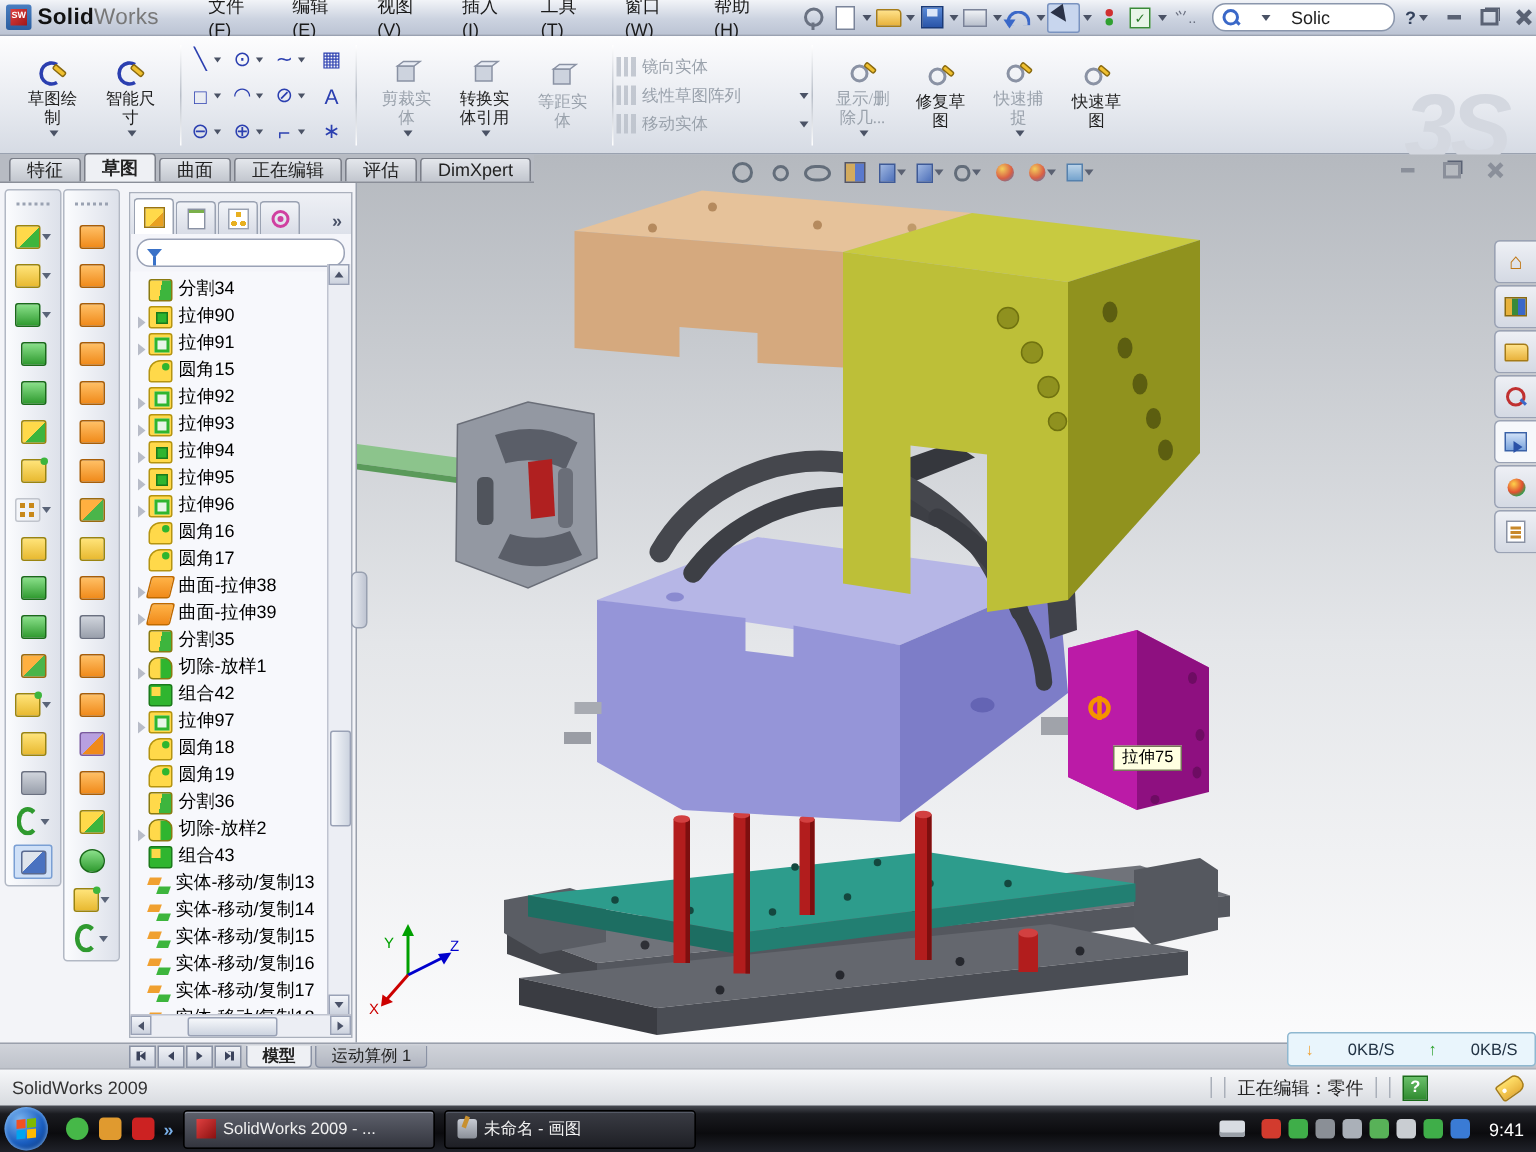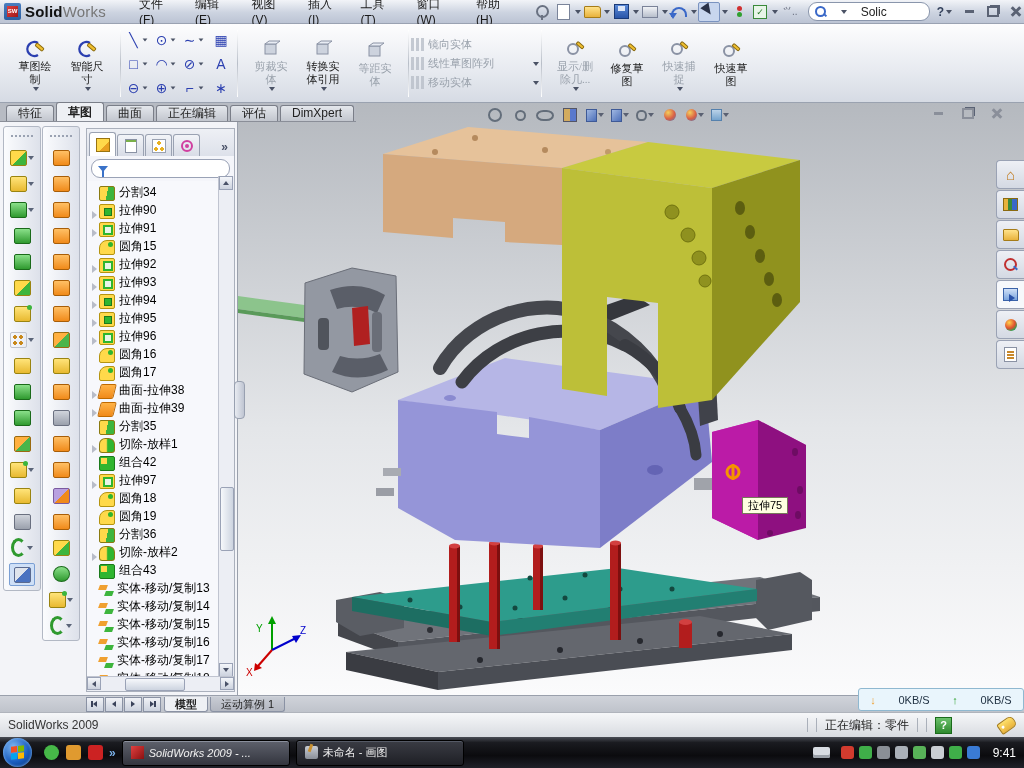--- a/index.html
+++ b/index.html
@@ -225,21 +225,21 @@
   .flag{position:absolute;left:8px;top:8px;width:13px;height:13px;transform:skewY(-6deg);
     display:grid;grid-template-columns:6px 6px;grid-template-rows:6px 6px;gap:1px;}
   .flag i{display:block;}
   .ql{display:flex;align-items:center;gap:7px;margin:0 6px;}
   .qli{width:15px;height:15px;border-radius:3px;}
   .qshape-circle{border-radius:50%;}
   .chev{color:#7ab0e8;font-weight:bold;font-size:12px;}
   .taskbtn{height:24px;min-width:150px;max-width:160px;margin-left:6px;border-radius:3px;display:flex;align-items:center;
     gap:5px;padding:0 8px;background:linear-gradient(#3a3c44,#1e1f25);border:1px solid #000;box-shadow:inset 0 1px 0 #555a66;
     color:#f0f0f0;font-size:11px;white-space:nowrap;overflow:hidden;}
-  .taskbtn.active{background:linear-gradient(#5e616c,#33353e);box-shadow:inset 0 1px 0 #8a8f9c;font-style:italic;}
+  .taskbtn.active{background:linear-gradient(#5e616c,#33353e);box-shadow:inset 0 1px 0 #8a8f9c;}
   .swmini{width:13px;height:13px;background:linear-gradient(135deg,#e04040,#8a1010);flex:none;
     color:#fff;font-size:6px;line-height:13px;text-align:center;font-weight:bold;}
   .paintmini{width:13px;height:13px;flex:none;background:linear-gradient(#c8ccd4,#8a8f98);border-radius:2px;position:relative;}
   .paintmini::after{content:"";position:absolute;left:4px;top:-2px;width:3px;height:8px;background:#c89030;transform:rotate(20deg);}
   .tray{margin-left:auto;display:flex;align-items:center;gap:5px;padding-right:8px;}
   .kbicon{width:17px;height:11px;background:#d8dce2;border-radius:2px;margin-right:6px;
     box-shadow:inset 0 -3px 0 #9aa0a8;}
   .trayi{width:13px;height:13px;border-radius:3px;}
   .clock{color:#fff;font-size:12px;margin-left:8px;}
 </style>
@@ -501,20 +501,21 @@
         <div class="bigbtn en">
           <svg class="bicon" viewBox="0 0 22 20">
             <circle cx="9" cy="10" r="5" fill="none" stroke="#8a92a4" stroke-width="2"></circle>
             <rect x="12" y="4" width="8" height="3" rx="1" transform="rotate(40 15 6)" fill="#f0c030" stroke="#8a6a10"></rect>
           </svg>
           <span class="blabel">快速草
 图</span>
 
         </div>
       </div>
+    <div class="watermark">3S</div>
   </div>
 
   <div class="main">
 
     <div class="viewport">
       <svg width="1024" height="592" viewBox="0 103 1024 592">
 
         <g>
           <polygon points="338,620 760,577 820,597 398,642" fill="#70737a"></polygon>
           <polygon points="338,620 398,642 398,658 338,636" fill="#44464c"></polygon>

